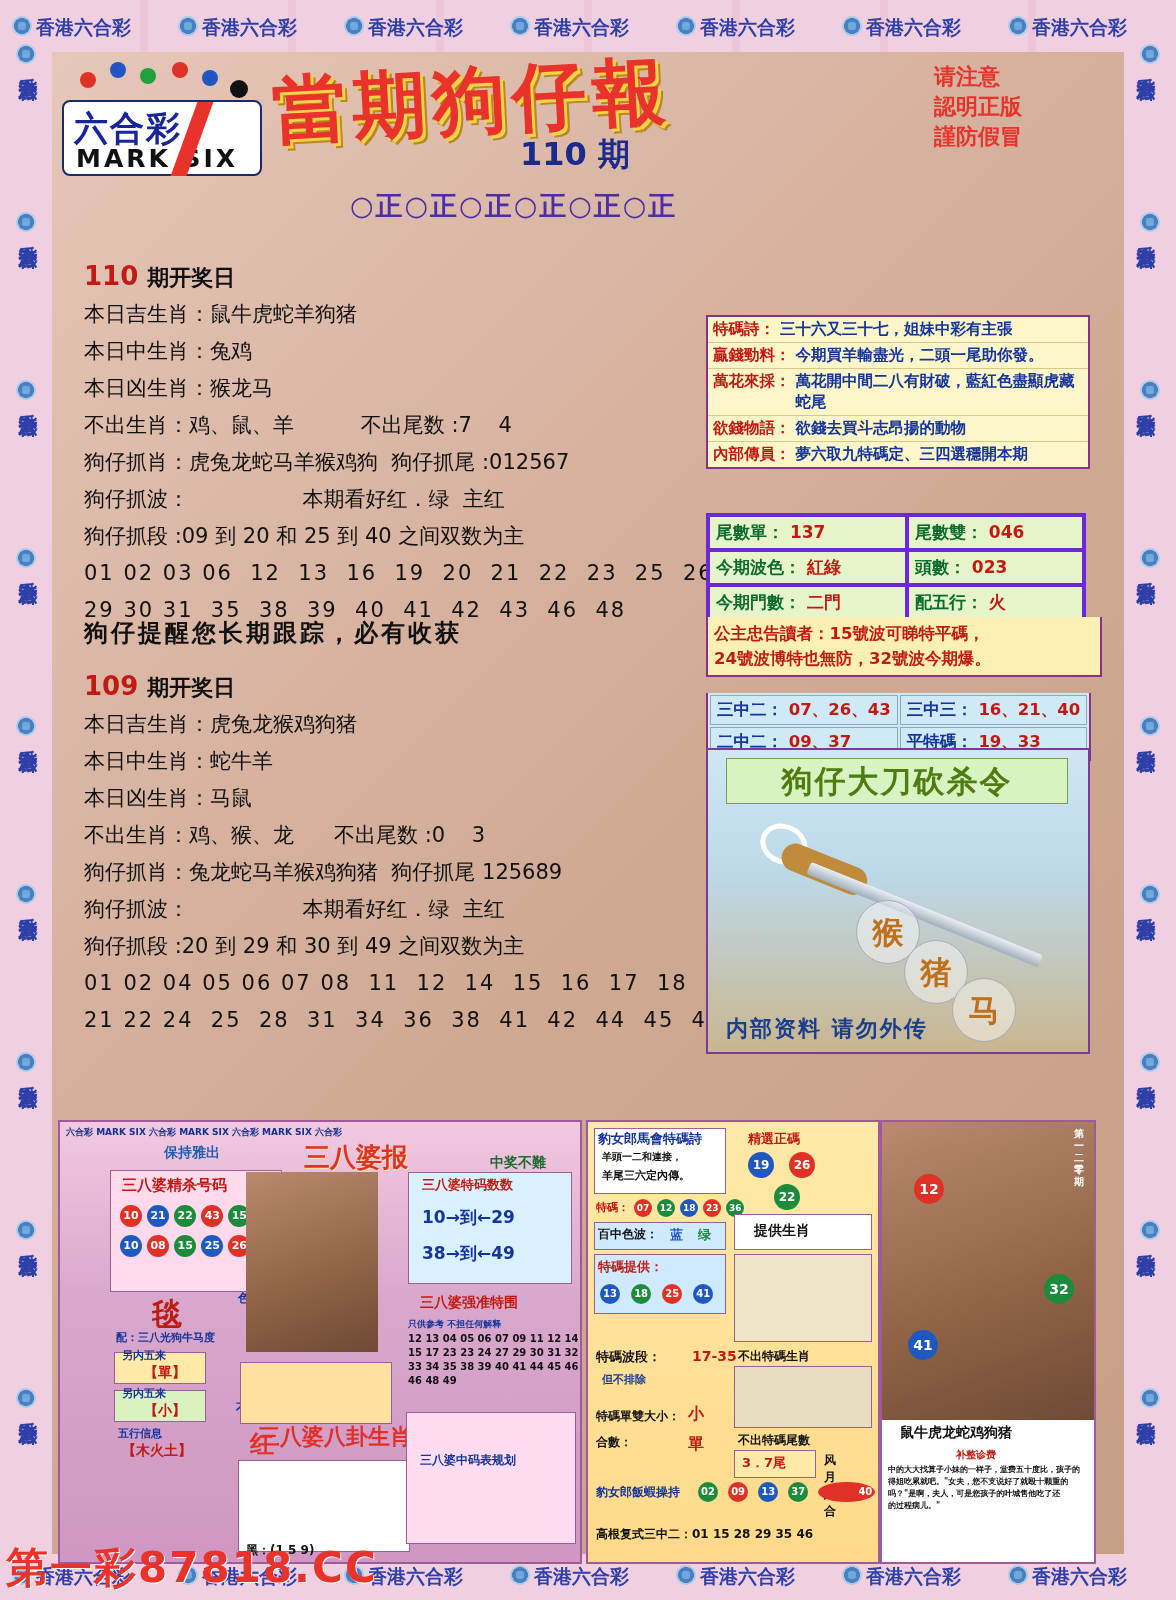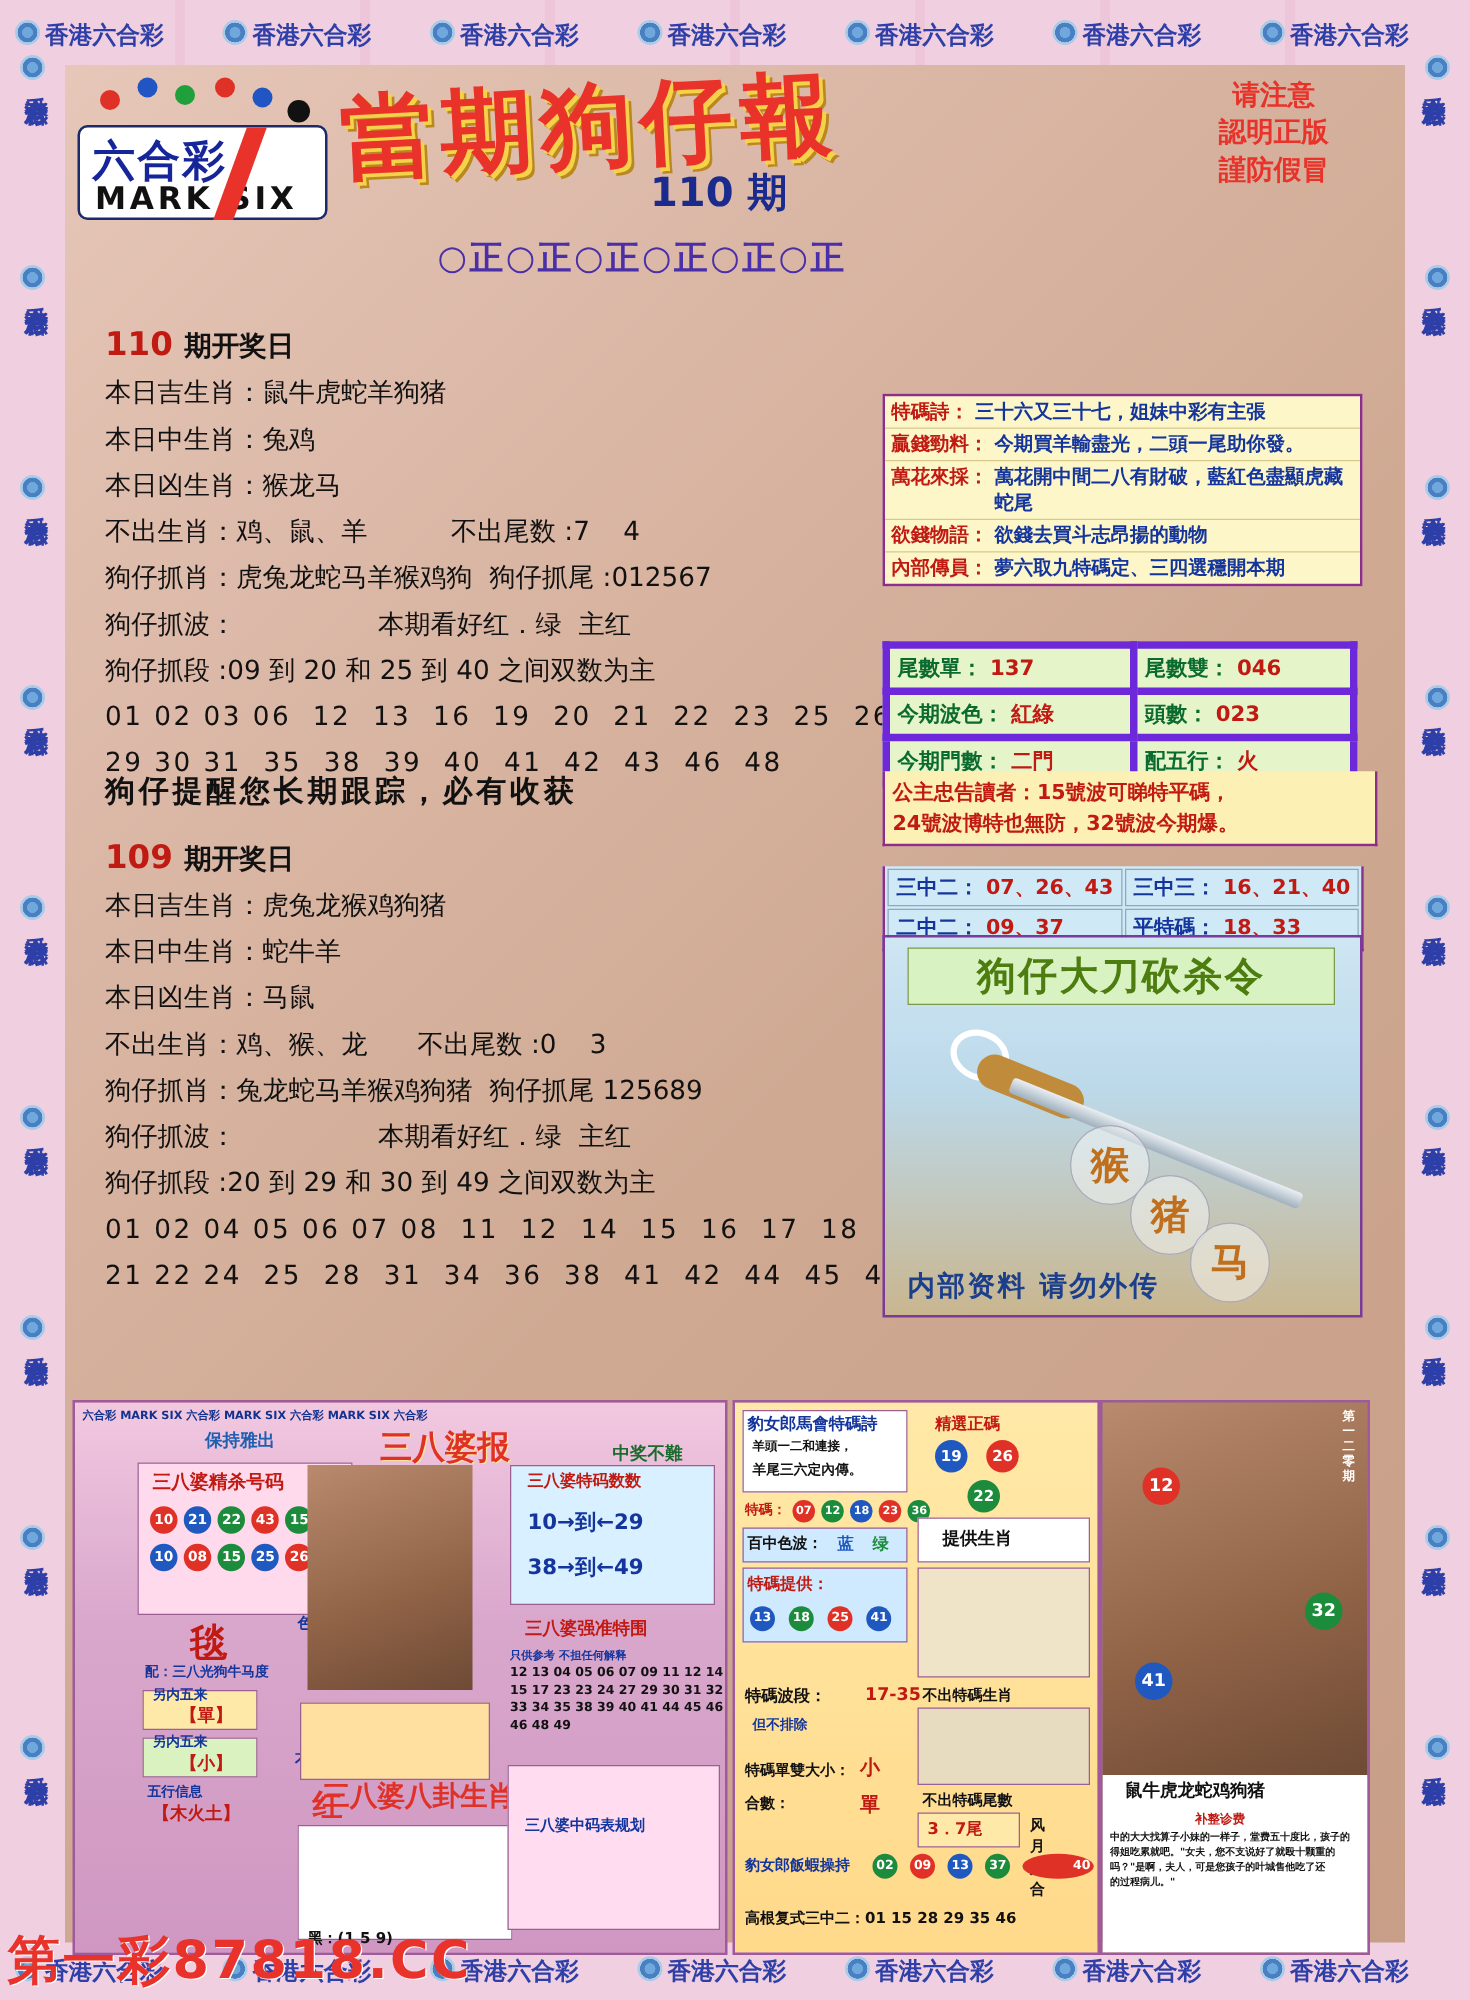--- a/index.html
+++ b/index.html
@@ -24,38 +24,38 @@
   .logo-ball{position:absolute;border-radius:50%;}
   .logo-box{position:absolute;left:0;top:38px;width:196px;height:72px;background:#fff;border-radius:8px;
      border:2px solid #1b2a6b;}
   .logo-cn{position:absolute;left:10px;top:4px;font-size:34px;color:#17259b;font-weight:bold;letter-spacing:2px;}
   .logo-en{position:absolute;left:12px;top:42px;font-size:25px;color:#111;font-weight:bold;letter-spacing:3px;}
   .logo-slash{position:absolute;left:120px;top:0px;width:16px;height:74px;background:#e8322a;transform:skewX(-20deg);}
   .title-main{position:absolute;left:272px;top:52px;font-size:74px;font-weight:bold;color:#e8322a;
      font-family:"DejaVu Sans",sans-serif;letter-spacing:6px;
      text-shadow:3px 3px 0 #f6d24a, 5px 5px 0 #b9881f;transform:rotate(-3deg);}
   .title-issue{position:absolute;left:520px;top:133px;font-size:32px;font-weight:bold;color:#1b2a8d;}
-  .notice{position:absolute;right:72px;top:62px;width:170px;text-align:center;color:#e8322a;font-weight:bold;
+  .notice{position:absolute;right:72px;top:62px;width:170px;color:#e8322a;font-weight:bold;
      font-size:22px;line-height:30px;}
   .zheng-row{position:absolute;left:350px;top:188px;font-size:27px;color:#4a2fa8;font-weight:bold;letter-spacing:2px;}
   
   .sect{position:absolute;color:#111;font-size:21px;line-height:37px;}
   .sect .hd{font-size:26px;font-weight:bold;color:#c01a12;}
   .sect .hd .sub{color:#111;font-size:22px;font-weight:bold;}
   .ln{white-space:pre;}
   .nums{letter-spacing:2px;}
   .remind{position:absolute;left:84px;top:617px;font-size:24px;color:#111;font-weight:bold;letter-spacing:3px;}
   
   .poem-box{position:absolute;left:706px;top:315px;width:380px;border:2px solid #8b2f8b;background:#fdf6c9;}
   .poem-row{display:flex;align-items:flex-start;padding:2px 5px;font-size:15.5px;line-height:21px;border-bottom:1px solid #d8c98b;}
   .poem-row:last-child{border-bottom:none;}
   .poem-key{color:#c01a12;font-weight:bold;white-space:nowrap;margin-right:5px;}
   .poem-val{color:#14359c;font-weight:bold;}
   .tbl{position:absolute;left:706px;top:513px;width:380px;border:2px solid #8b2f8b;border-collapse:collapse;background:#e6f5c9;}
-  .tbl td{border:6px solid #6d28d9;font-size:17px;font-weight:bold;padding:4px 6px;white-space:nowrap;}
+  .tbl td{border:4px solid #6d28d9;font-size:17px;font-weight:bold;padding:4px 6px;white-space:nowrap;}
   .k{color:#0b6b2e;}
   .v{color:#c01a12;}
   .advice{position:absolute;left:706px;top:617px;width:380px;border:2px solid #8b2f8b;border-top:none;background:#fdf0b4;
      padding:4px 6px;font-size:16.5px;line-height:25px;color:#c01a12;font-weight:bold;}
   .hits{position:absolute;left:706px;top:677px;width:380px;border:2px solid #8b2f8b;border-top:none;background:#cfe9f7;margin-top:16px;}
   .hits td{border:1px solid #8fa8bb;font-size:16.5px;font-weight:bold;padding:3px 6px;color:#14359c;white-space:nowrap;}
   .hits .hv{color:#c01a12;}
   
   .picbox{position:absolute;left:706px;top:748px;width:380px;height:302px;border:2px solid #7a3a9c;
      background:linear-gradient(180deg,#cfe6f3 0%,#bcd9ea 40%,#c9b68f 100%);overflow:hidden;}
@@ -260,21 +260,21 @@
 </div>
 
 <table class="hits">
   <tbody>
       <tr>
     <td><span>三中二：</span> <span class="hv">07、26、43</span></td>
     <td><span>三中三：</span> <span class="hv">16、21、40</span></td>
   </tr>
   <tr>
     <td><span>二中二：</span> <span class="hv">09、37</span></td>
-    <td><span>平特碼：</span> <span class="hv">18、33</span></td>
+    <td><span>平特碼：</span> <span class="hv">19、33</span></td>
   </tr>
 </tbody>
   </table>
 
 <div class="picbox">
   <div class="cap">狗仔大刀砍杀令</div>
   <div class="knife">
     <div class="ring"></div>
     <div class="handle"></div>
     <div class="blade"></div>

